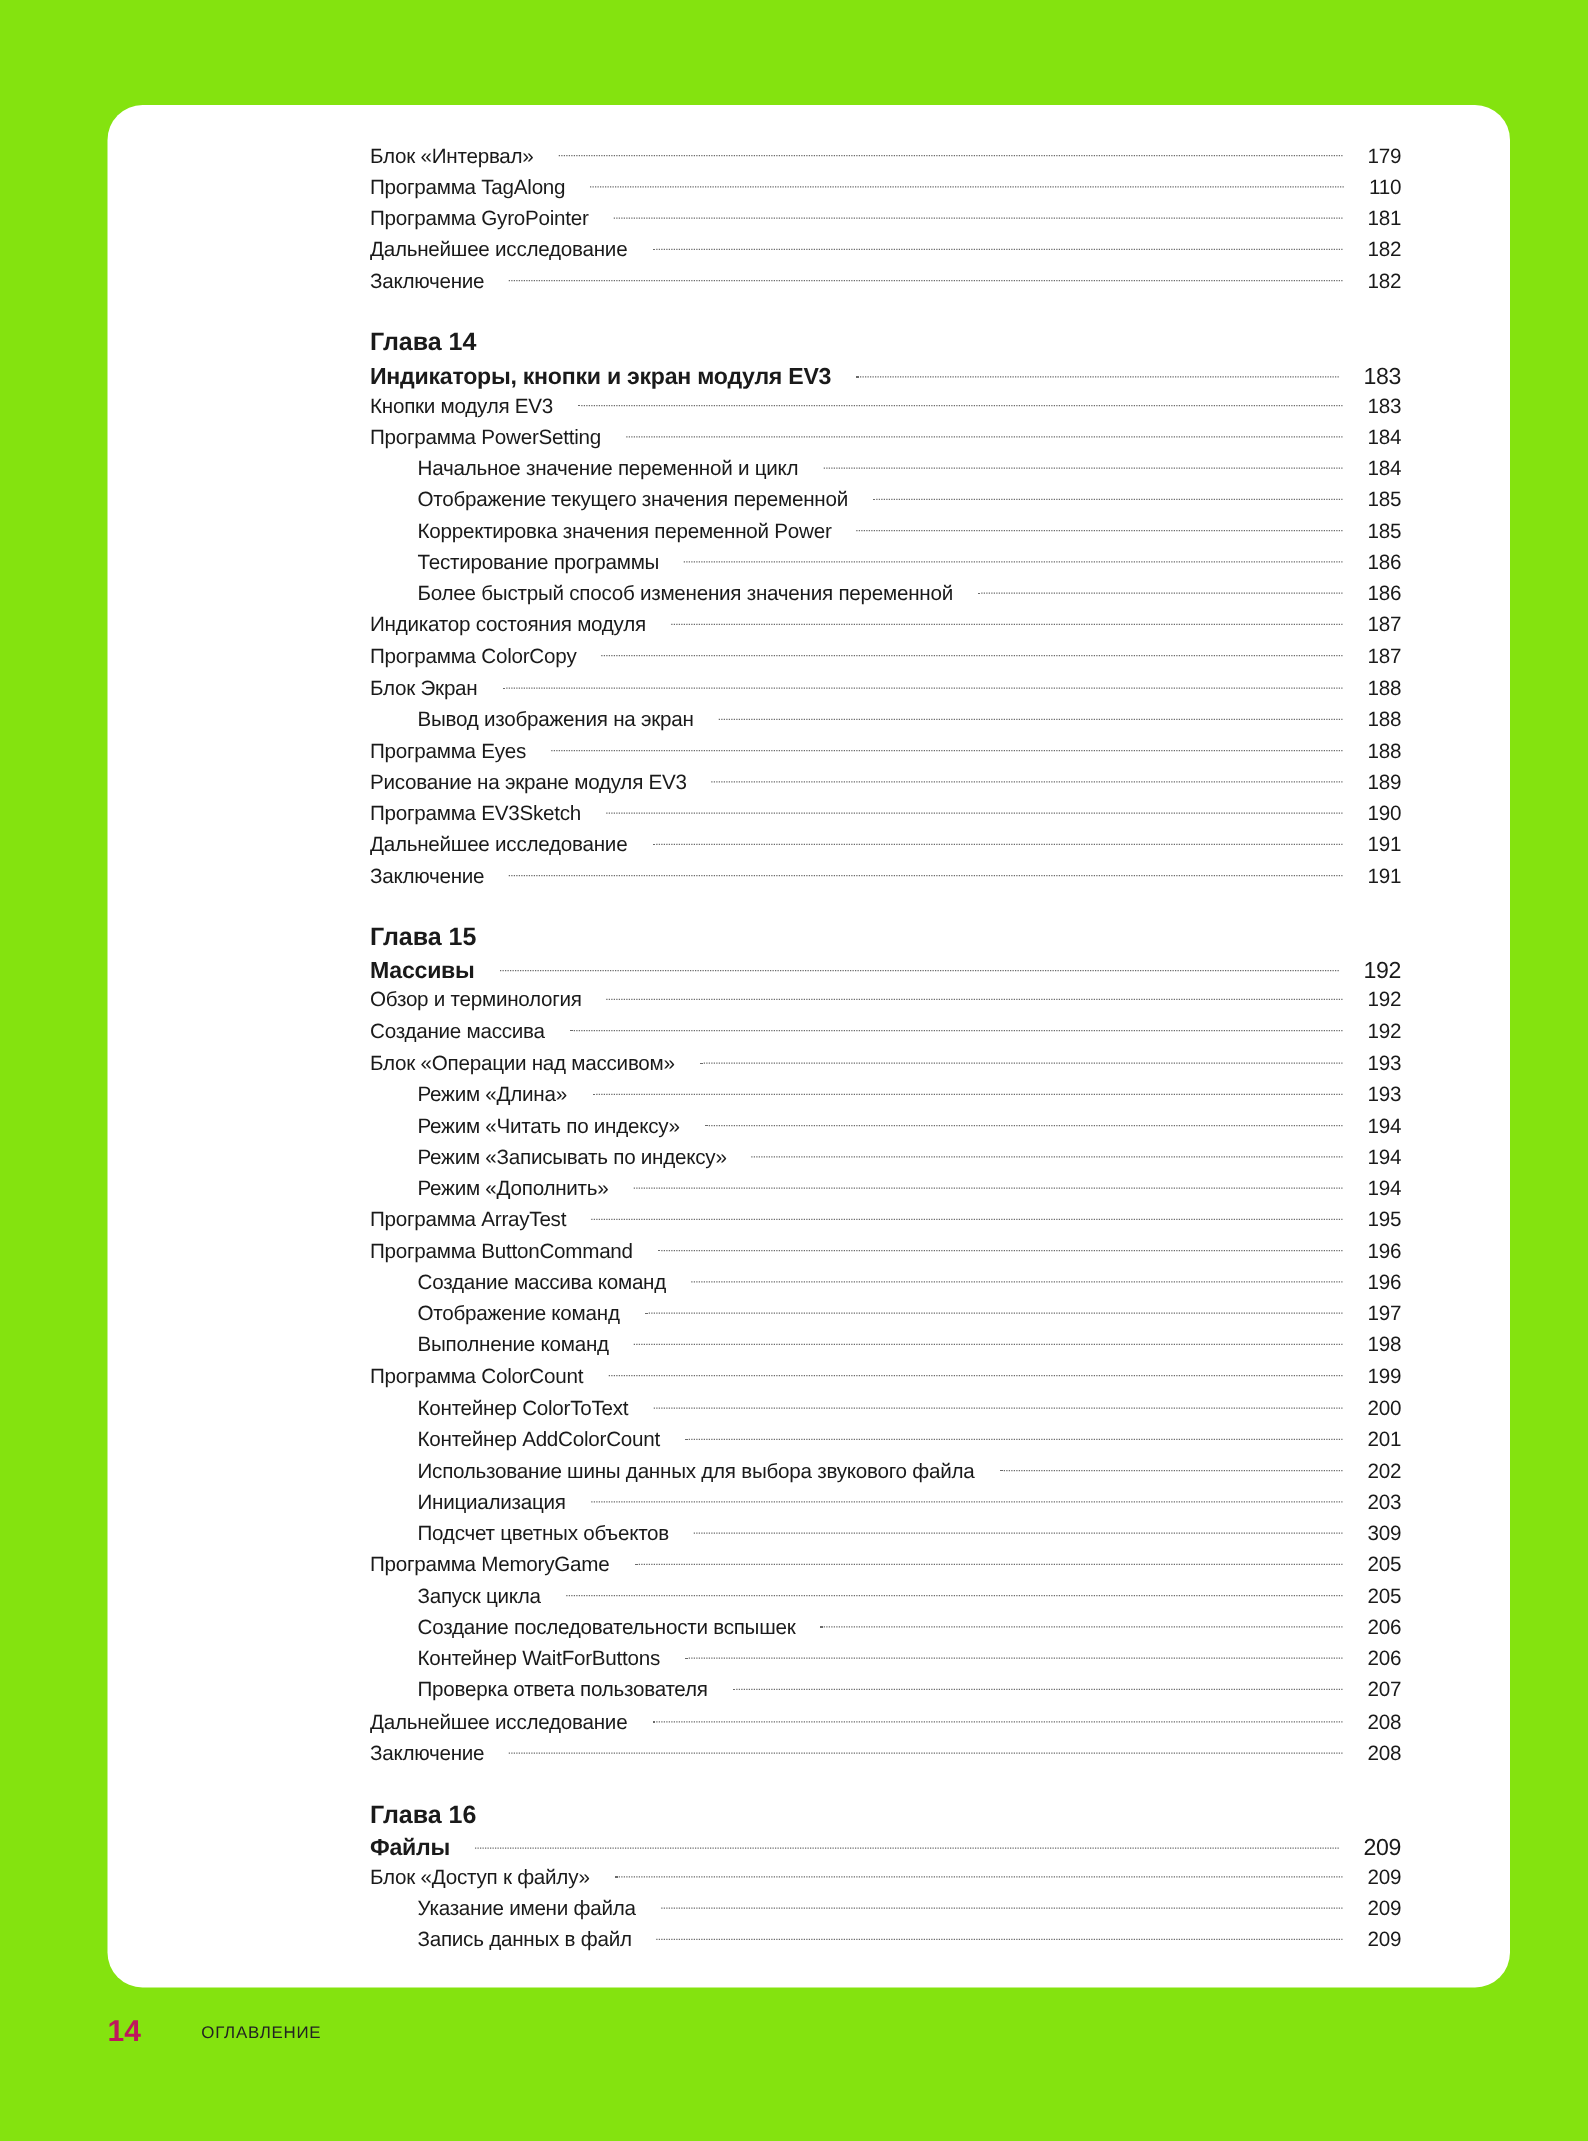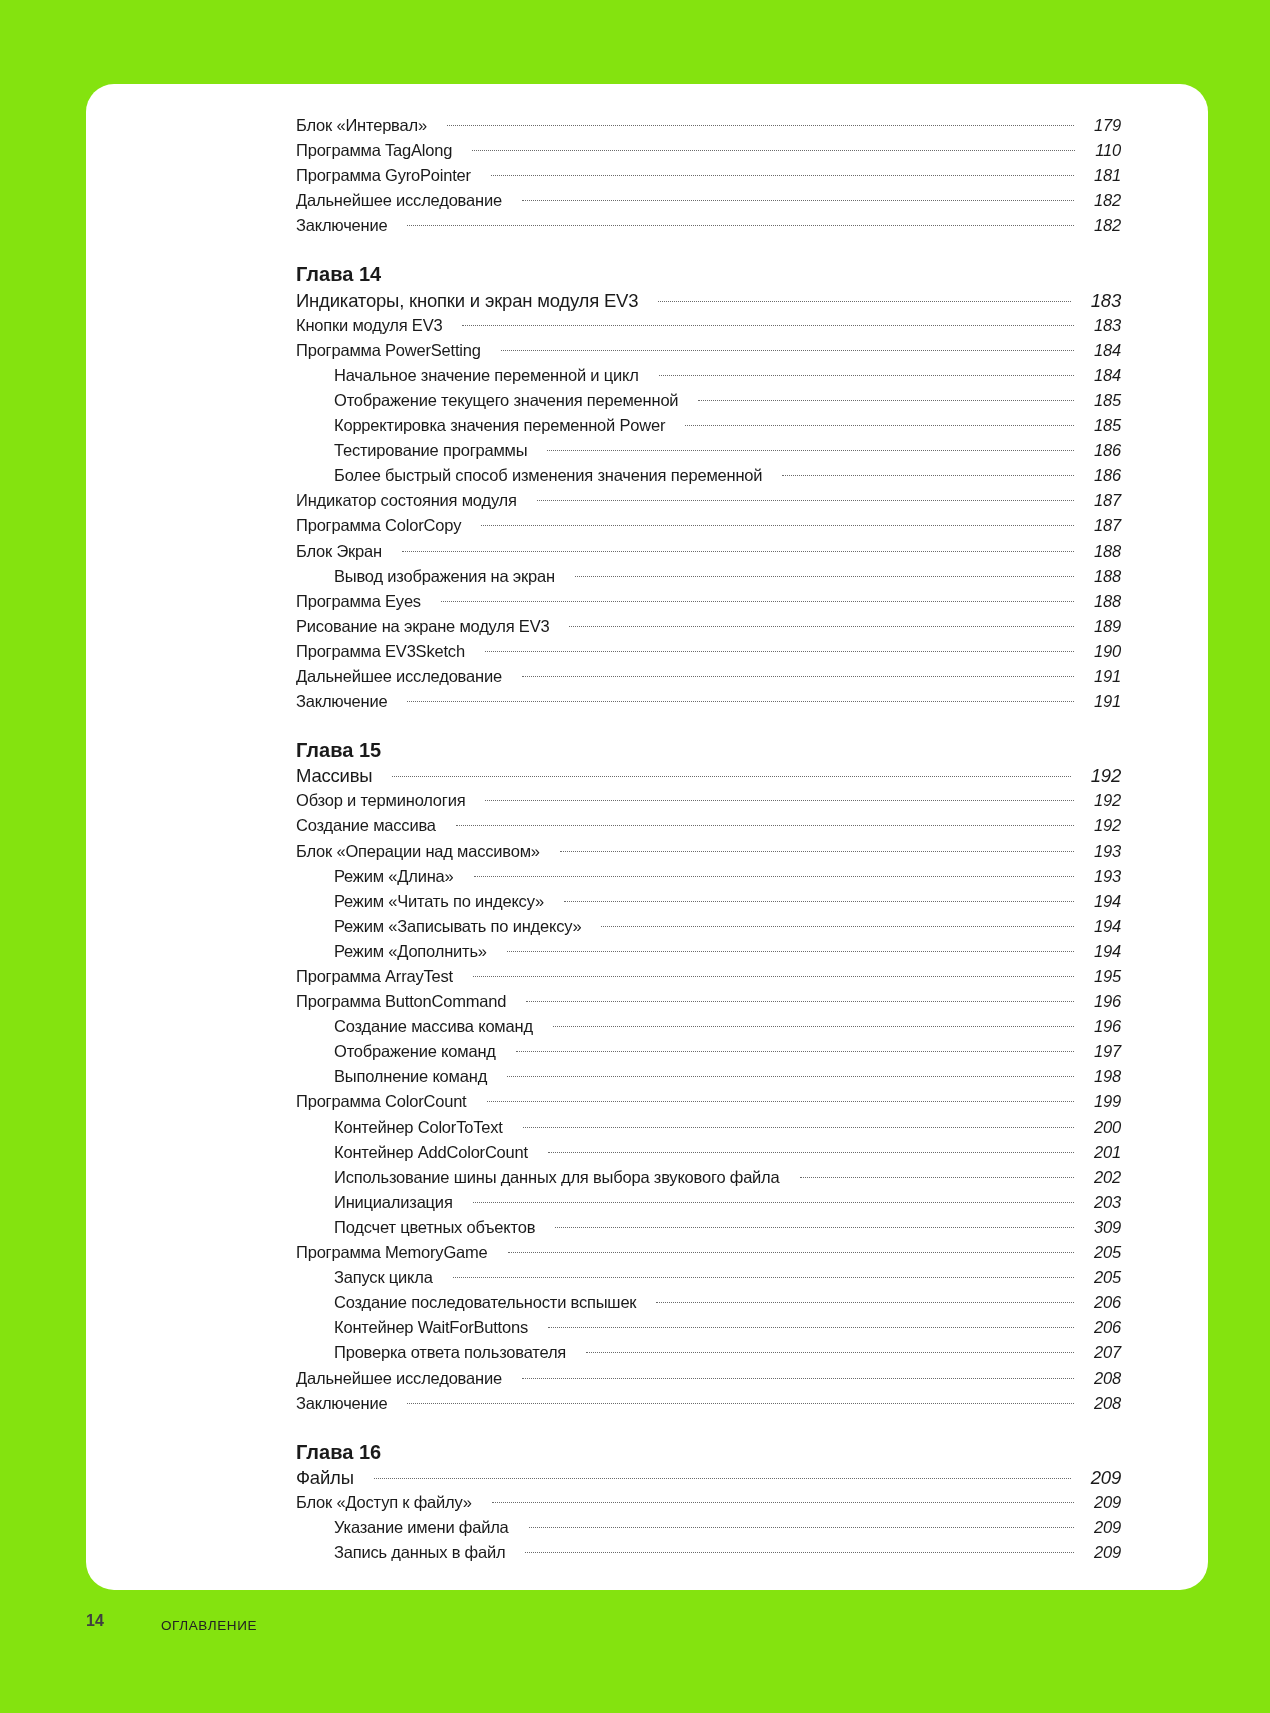--- a/index.html
+++ b/index.html
@@ -38,37 +38,37 @@
     }
     .row.indent .label { padding-left: 38px; }
     .label { white-space: nowrap; flex: 0 0 auto; }
     .leader {
       flex: 1 1 auto;
       margin: 0 4px;
       border-bottom: 1.5px dotted #6a6a6a;
       transform: translateY(-5px);
       min-width: 10px;
     }
-    .page { flex: 0 0 auto; white-space: nowrap; font-style: italic; }
+    .page { flex: 0 0 auto; white-space: nowrap; }
     .row.chapter-title { font-size: 18.5px; }
-    .row.chapter-title .label { font-weight: normal; }
+    .row.chapter-title .label { font-weight: bold; }
     .chapter-head {
       height: 25.1px;
       line-height: 25.1px;
       font-size: 20px;
       font-weight: bold;
       margin-top: 24px;
     }
     .footer-num {
       position: absolute;
       left: 86px;
       top: 1612px;
-      font-size: 16px;
+      font-size: 24px;
       font-weight: bold;
-      color: #404040;
+      color: #be185d;
     }
     .footer-label {
       position: absolute;
       left: 161px;
       top: 1618px;
       font-size: 13.5px;
       letter-spacing: 0.6px;
       color: #222;
     }
   </style>

